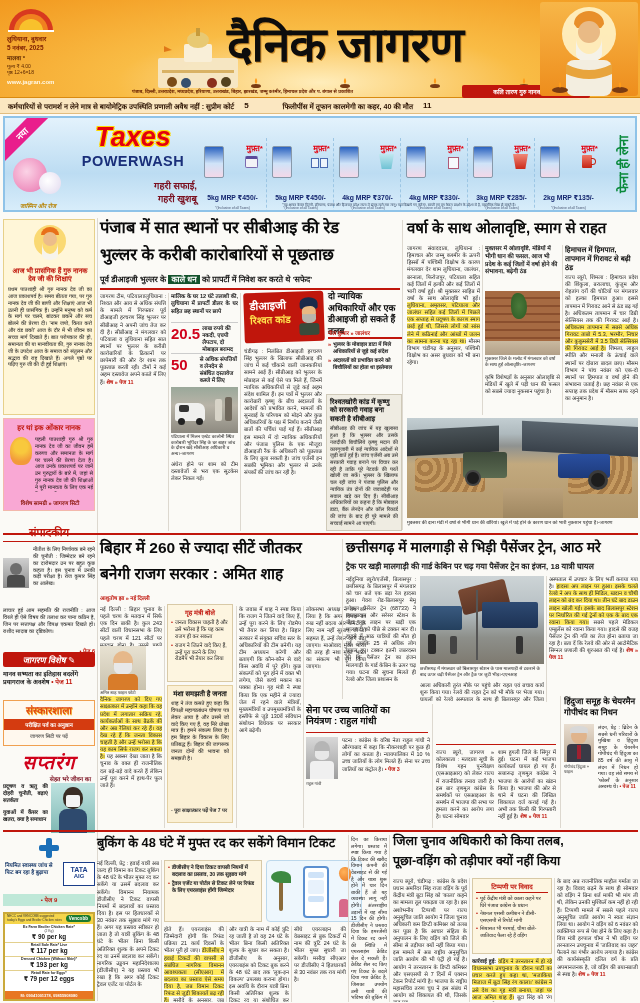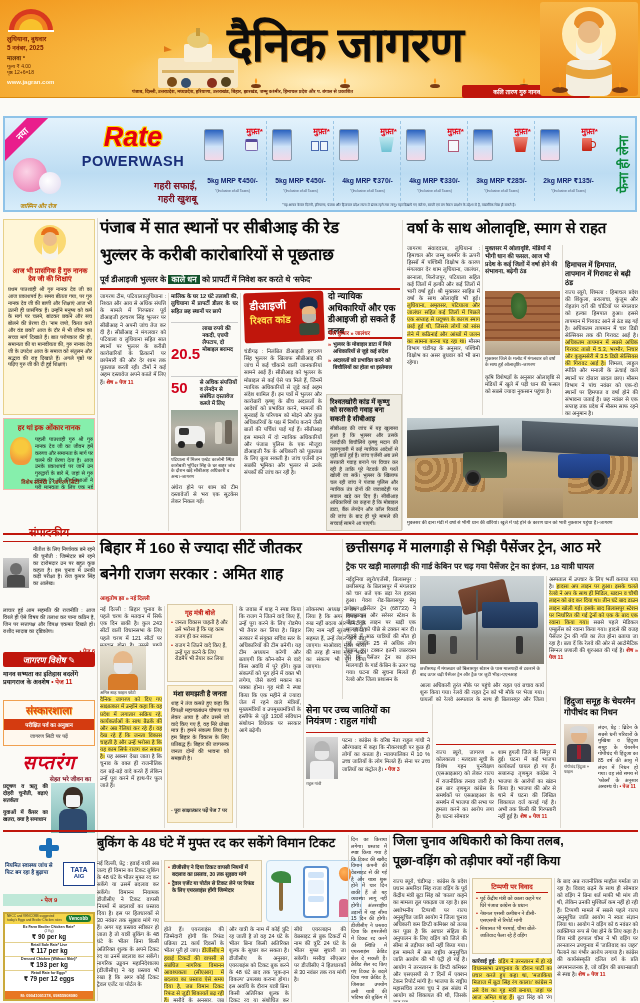--- a/index.html
+++ b/index.html
@@ -84,35 +84,41 @@
         <rect x="26" y="58" width="46" height="36" rx="8" fill="#f3eee0"></rect>
         <path d="M26 62 q23 12 46 0 l0 10 q-23 10 -46 0 Z" fill="#e8a43c"></path>
         <ellipse cx="20" cy="88" rx="8" ry="3" fill="#7a3b12"></ellipse>
           <path d="M20 80 c2 3 1 5 0 6 c-1 -1 -2 -3 0 -6Z" fill="#ff9c1a"></path>
         <ellipse cx="80" cy="88" rx="8" ry="3" fill="#7a3b12"></ellipse>
           <path d="M80 80 c2 3 1 5 0 6 c-1 -1 -2 -3 0 -6Z" fill="#ff9c1a"></path>
       </svg>
     </div>
   </div>
 
+  <div class="abs" style="left:0;top:98px;width:640px;height:16px;background:#fbe7c1;border-bottom:1px solid #e2bd7f;display:flex;align-items:center;">
+    <div style="font-size:7.2px;font-weight:bold;color:#2b1200;margin-left:8px;">कर्मचारियों से परामर्श न लेने मात्र से बायोमेट्रिक उपस्थिति प्रणाली अवैध नहीं : सुप्रीम कोर्ट</div>
+    <div style="font-size:8px;font-weight:bold;color:#2b1200;margin-left:10px;">5</div>
+    <div style="font-size:7.2px;font-weight:bold;color:#2b1200;margin-left:34px;">फिलीपींस में तूफान कालमेगी का कहर, 40 की मौत</div>
+    <div style="font-size:8px;font-weight:bold;color:#2b1200;margin-left:10px;">11</div>
+  </div>
 
   <div class="abs" style="left:3px;top:116px;width:634px;height:96px;border:2px solid #8fc3e8;background:linear-gradient(180deg,#e3f2fc 0%,#bcdcf2 60%,#d8edfa 100%);overflow:hidden;">
     <div class="abs" style="left:-18px;top:8px;width:70px;background:#e91e8c;color:#fff;font-weight:bold;font-size:9px;text-align:center;transform:rotate(-45deg);padding:1px 0;">नया</div>
     <div class="abs" style="left:4px;top:38px;width:56px;height:44px;">
       <div class="abs" style="left:4px;top:2px;width:34px;height:34px;border-radius:50%;background:radial-gradient(circle at 40% 40%, #fbd3e6, #ee8fbe 70%, #d8609c);"></div>
       <div class="abs" style="left:30px;top:16px;width:22px;height:22px;border-radius:50%;background:radial-gradient(circle at 40% 40%, #ffffff, #e8e2f2 75%);"></div>
     </div>
     <div class="abs" style="left:2px;top:84px;width:62px;text-align:center;font-size:5.8px;font-weight:bold;color:#b8860b;font-style:italic;">जास्मिन और रोज</div>
     <div class="abs" style="left:64px;top:4px;width:128px;height:88px;">
-      <div style="font-size:27px;font-weight:bold;font-style:italic;color:#e3000f;text-shadow:1px 1px 0 #ffd900, -1px -1px 0 #ffd900, 1px -1px 0 #ffd900, -1px 1px 0 #ffd900;text-align:center;">Rate</div>
+      <div style="font-size:27px;font-weight:bold;font-style:italic;color:#e3000f;text-shadow:1px 1px 0 #ffd900, -1px -1px 0 #ffd900, 1px -1px 0 #ffd900, -1px 1px 0 #ffd900;text-align:center;">Taxes</div>
       <div style="font-size:14.5px;font-weight:bold;color:#1a2f7a;text-align:center;letter-spacing:0.5px;">POWERWASH</div>
       <div style="font-size:9.5px;font-weight:bold;color:#7a1020;text-align:right;margin-top:10px;">गहरी सफाई,</div>
       <div style="font-size:9.5px;font-weight:bold;color:#7a1020;text-align:right;">गहरी खुशबू</div>
     </div>
-    <div class="abs" style="left:194px;top:3px;width:404px;height:80px;display:flex;">
+    <div class="abs" style="left:194px;top:20px;width:404px;height:80px;display:flex;">
       <div style="width:67px;position:relative;">
         <div class="abs" style="left:5px;top:8px;width:20px;height:32px;background:linear-gradient(180deg,#2a62c0,#cfe3f8 55%,#f3d8e8);border-radius:2px;border:1px solid #89a;"></div>
         <div class="abs" style="right:3px;top:4px;color:#e3000f;font-weight:bold;font-size:8px;">मुफ़्त*</div>
         <div class="abs" style="right:8px;top:18px;width:13px;height:12px;background:#f2f2f6;border:1px solid #7b6bb0;border-top:3px solid #5a4a9a;border-radius:2px;"></div>
         <div class="abs" style="left:0;top:56px;width:67px;text-align:center;font-size:6.8px;font-weight:bold;color:#12246e;">5kg MRP ₹450/-</div>
         <div class="abs" style="left:0;top:68px;width:67px;text-align:center;font-size:3.4px;color:#44506e;">*(Inclusive of all Taxes)</div>
       </div>
       <div class="cell-sep" style="width:67px;position:relative;">
         <div class="abs" style="left:5px;top:8px;width:20px;height:32px;background:linear-gradient(180deg,#2a62c0,#cfe3f8 55%,#f3d8e8);border-radius:2px;border:1px solid #89a;"></div>
         <div class="abs" style="right:3px;top:4px;color:#e3000f;font-weight:bold;font-size:8px;">मुफ़्त*</div>
@@ -161,21 +167,21 @@
     <svg class="abs" style="left:26px;top:3px;" width="40" height="42" viewBox="0 0 40 42">
       <circle cx="20" cy="18" r="16" fill="#f8c93d" opacity="0.65"></circle>
       <path d="M11 12 a9 8 0 0 1 18 0 Z" fill="#e8701a"></path>
       <circle cx="20" cy="16" r="7" fill="#ecbd8a"></circle>
       <path d="M12 20 a8 11 0 0 0 16 0 l0 12 a8 5 0 0 1 -16 0 Z" fill="#f7f4ec"></path>
     </svg>
     <div class="abs" style="left:4px;top:47px;width:84px;text-align:center;font-size:6.8px;font-weight:bold;color:#c0160c;line-height:1.25;">आज भी प्रासंगिक हैं गुरु नानक देव जी की शिक्षाएं</div>
     <div class="abs bt" style="left:4px;top:66px;width:84px;height:126px;font-size:5.2px;">प्रथम पातशाही श्री गुरु नानक देव जी का आज प्रकाशपर्व है। समय बीतता गया, पर गुरु नानक देव जी की बाणी और शिक्षाएं आज भी उतनी ही प्रासंगिक हैं। उन्होंने मनुष्य को कर्म के मार्ग पर चलने, बांटकर छकने और सच बोलने की प्रेरणा दी। 'नाम जपो, किरत करो और वंड छको' आज के दौर में भी जीवन का सच्चा मार्ग दिखाते हैं। बात परोपकार की हो, समानता की या मानवीयता की, गुरु नानक देव जी के उपदेश आज के समाज को संतुलन और सद्भाव की राह दिखाते हैं। अगले पृष्ठों पर पढ़िए गुरु जी की दी हुई शिक्षाएं।</div>
   </div>
 
-  <div class="abs" style="left:3px;top:418px;width:92px;height:72px;background:#86efac;border:1px solid #f3b8ac;overflow:hidden;font-family:Liberation Serif, serif;">
+  <div class="abs" style="left:3px;top:418px;width:92px;height:93px;background:#f9a8d4;border:1px solid #f3b8ac;overflow:hidden;">
     <div style="margin-top:3px;text-align:center;font-size:7.2px;font-weight:bold;color:#c0160c;">हर थां इक ओंकार नानक</div>
     <div class="abs" style="left:6px;top:18px;width:22px;height:28px;background:radial-gradient(circle at 50% 35%, #f8c93d 30%, #f29a3a 70%);border-radius:50% 50% 40% 40%;"></div>
     <div class="abs bt" style="left:31px;top:17px;width:58px;height:56px;font-size:5.2px;">पहली पातशाही गुरु श्री गुरु नानक देव जी का जीवन हमें करुणा और समानता के मार्ग पर चलने की प्रेरणा देता है। आज उनके प्रकाशपर्व पर जानें उन गुरुद्वारों के बारे में, जहां से गुरु नानक देव जी की शिक्षाओं ने पूरी मानवता के लिए एक नई दिशा तय की।</div>
     <div class="abs bt" style="left:6px;top:48px;width:24px;height:26px;font-size:5.2px;"></div>
     <div class="abs" style="left:0;bottom:3px;width:92px;text-align:center;font-size:5.6px;font-weight:bold;color:#8a1408;">विशेष सामग्री » जागरण सिटी</div>
   </div>
 
   <div class="abs" style="left:3px;top:524px;width:92px;height:136px;overflow:hidden;">
     <div style="text-align:center;font-size:11px;font-weight:bold;color:#c0160c;font-family:'Liberation Serif','DejaVu Serif',serif;border-bottom:1px solid #c0160c;padding-bottom:2px;">संपादकीय</div>
     <div style="position:relative;margin-top:4px;">
@@ -261,24 +267,24 @@
 
   <div class="abs bt" style="left:100px;top:293px;width:66px;height:238px;">
     <span>जागरण टीम, पटियाला/लुधियाना : रिश्वत और आय से अधिक संपत्ति के मामले में गिरफ्तार पूर्व डीआइजी हरचरण सिंह भुल्लर पर सीबीआइ ने अपनी जांच तेज कर दी है। सीबीआइ ने मंगलवार को पटियाला व लुधियाना सहित सात स्थानों पर भुल्लर के करीबी कारोबारियों के ठिकानों पर छापेमारी की और देर शाम तक पूछताछ करती रही। टीमों ने कई अहम दस्तावेज अपने कब्जे में लिए हैं।</span>
     <span class="more">शेष » पेज 11</span>
   </div>
   <div class="vr" style="left:168px;top:293px;height:238px;"></div>
 
   <div class="abs" style="left:171px;top:293px;width:67px;height:238px;overflow:hidden;">
     <div class="bt" style="font-weight:bold;font-size:5.6px;height:26px;">मालिक के घर 12 घंटे तलाशी की, लुधियाना में प्रापर्टी डीलर के घर सहित छह स्थानों पर छापे</div>
     <div style="display:flex;gap:2px;margin-top:3px;border-top:1px solid #ccc;padding-top:2px;">
-      <div style="font-size:15px;font-weight:bold;color:#d0021b;margin-top:20px;">20.5</div>
+      <div style="font-size:15px;font-weight:bold;color:#d0021b;">20.5</div>
       <div style="font-size:5.6px;font-weight:bold;color:#222;line-height:1.25;">लाख रुपये की नकदी, एचपी लैपटाप, दो मोबाइल बरामद</div>
     </div>
-    <div style="display:flex;gap:12px;margin-top:14px;border-top:1px solid #ccc;padding-top:2px;">
+    <div style="display:flex;gap:12px;margin-top:0;border-top:1px solid #ccc;padding-top:2px;">
       <div style="font-size:15px;font-weight:bold;color:#d0021b;">50</div>
       <div style="font-size:5.6px;font-weight:bold;color:#222;line-height:1.25;">से अधिक संपत्तियों व लेनदेन से संबंधित दस्तावेज कब्जे में लिए</div>
     </div>
     <div class="photo" style="position:relative;width:67px;height:46px;margin-top:3px;background:linear-gradient(180deg,#9aa89a 0%,#b9b4a8 40%,#8d8a80 100%);">
       <div style="position:absolute;left:4px;top:16px;width:30px;height:18px;background:#f0f0ee;border-radius:4px 7px 2px 2px;"></div>
       <div style="position:absolute;left:8px;top:18px;width:10px;height:7px;background:#333;border-radius:2px;"></div>
       <div style="position:absolute;left:7px;top:31px;width:7px;height:7px;border-radius:50%;background:#222;"></div>
       <div style="position:absolute;left:25px;top:31px;width:7px;height:7px;border-radius:50%;background:#222;"></div>
       <div style="position:absolute;left:44px;top:12px;width:7px;height:22px;background:#d8d4c8;border-radius:2px;"></div>
       <div style="position:absolute;left:54px;top:10px;width:7px;height:24px;background:#6e665a;border-radius:2px;"></div>
@@ -331,21 +337,21 @@
   <div class="abs" style="left:485px;top:245px;width:75px;height:170px;overflow:hidden;">
     <div style="font-size:6px;font-weight:bold;color:#222;line-height:1.3;height:46px;overflow:hidden;">मुक्तसर में ओलावृष्टि, मंडियों में भीगी धान की फसल, आज भी प्रदेश के कई जिलों में वर्षा होने की संभावना, बढ़ेगी ठंड</div>
     <div class="photo" style="position:relative;width:75px;height:64px;background:repeating-linear-gradient(180deg,#a66a42 0 6px,#8a4f2e 6px 8px);">
       <div style="position:absolute;left:26px;top:2px;width:16px;height:26px;background:radial-gradient(ellipse,#4a7a3a,#2e5a24);border-radius:40% 60% 50% 50%;"></div>
       <div style="position:absolute;left:0;bottom:0;width:75px;height:14px;background:linear-gradient(180deg,#c9b9a0,#b3a088);"></div>
     </div>
     <div class="cap" style="height:18px;margin-top:1px;">मुक्तसर जिले के मलोट में मंगलवार को वर्षा के साथ हुई ओलावृष्टि।-जागरण</div>
     <div class="bt" style="height:34px;">कृषि विशेषज्ञों के अनुसार ओलावृष्टि से मंडियों में खुले में पड़ी धान की फसल को सबसे ज्यादा नुकसान पहुंचा है।</div>
   </div>
   <div class="vr" style="left:562px;top:245px;height:170px;"></div>
-  <div class="abs" style="left:565px;top:245px;width:73px;height:170px;overflow:hidden;margin-top:15px;">
+  <div class="abs" style="left:565px;top:245px;width:73px;height:170px;overflow:hidden;">
     <div style="font-size:7.2px;font-weight:bold;color:#111;line-height:1.25;margin-bottom:2px;">हिमाचल में हिमपात, तापमान में गिरावट से बढ़ी ठंड</div>
     <div class="bt" style="height:140px;">
       <span>राज्य ब्यूरो, शिमला : हिमाचल प्रदेश की शिंकुला, बरालाचा, कुंजुम और रोहतांग दर्रों की चोटियों पर मंगलवार को हल्का हिमपात हुआ। इससे तापमान में गिरावट आने से ठंड बढ़ गई है। अधिकतम तापमान में चार डिग्री सेल्सियस तक की गिरावट आई है।</span>
       <span class="hl">अधिकतम तापमान में सबसे अधिक गिरावट ताबो में 5.3, भरमौर, निचार और कुकुमसेरी में 3.5 डिग्री सेल्सियस की गिरावट आई है।</span>
       <span>शिमला, लाहुल स्पीति और मनाली के ऊंचाई वाले स्थानों पर दोबारा बादल छाए। मौसम विभाग ने पांच नवंबर को एक-दो स्थानों पर हिमपात व वर्षा होने की संभावना जताई है। छह नवंबर से एक सप्ताह तक प्रदेश में मौसम साफ रहने का अनुमान है।</span>
     </div>
   </div>
 
   <div class="photo" style="left:407px;top:418px;width:231px;height:100px;background:linear-gradient(180deg,#c3ced2 0%,#aeb9bd 16%,#8f9290 28%,#c2a97e 46%,#b1966a 100%);">
     <div style="position:absolute;left:-4px;top:10px;width:96px;height:26px;background:linear-gradient(180deg,#4a5358,#2f3538);transform:skewY(-3deg);"></div>
@@ -355,21 +361,21 @@
     <div style="position:absolute;left:56px;top:34px;width:44px;height:26px;background:linear-gradient(180deg,#3e4a3a,#5a6a50);border-radius:3px;"></div>
     <div style="position:absolute;left:58px;top:52px;width:16px;height:16px;border-radius:50%;background:#1d1d1d;border:2px solid #444;"></div>
     <div style="position:absolute;right:28px;top:36px;width:52px;height:24px;background:linear-gradient(180deg,#2a4fa0,#1d3a7a);border-radius:3px;"></div>
     <div style="position:absolute;right:30px;top:52px;width:20px;height:20px;border-radius:50%;background:#1d1d1d;border:3px solid #3a3a3a;"></div>
     <div style="position:absolute;left:96px;bottom:0;width:60px;height:30px;background:linear-gradient(180deg,#bba17a,#9f8760);"></div>
   </div>
   <div class="abs cap" style="left:407px;top:520px;width:231px;font-size:4.8px;">मुक्तसर की दाना मंडी में वर्षा से भीगी धान की बोरियां। खुले में पड़े होने के कारण धान को भारी नुकसान पहुंचा है।-जागरण</div>
 
   <div class="redline" style="left:3px;top:533px;width:635px;height:2px;"></div>
 
-  <div class="abs h-black" style="left:100px;top:539px;width:246px;font-size:15.5px;">बिहार में 160 से ज्यादा सीटें जीतकर</div>
+  <div class="abs h-black" style="left:100px;top:539px;width:246px;font-size:15.5px;">बिहार में 260 से ज्यादा सीटें जीतकर</div>
   <div class="abs h-black" style="left:100px;top:565px;width:246px;font-size:15.5px;">बनेगी राजग सरकार : अमित शाह</div>
   <div class="abs byline" style="left:100px;top:594px;width:120px;">आशुतोष झा » नई दिल्ली</div>
 
   <div class="abs" style="left:100px;top:606px;width:62px;height:222px;overflow:hidden;">
     <div class="bt" style="height:40px;">नई दिल्ली : बिहार चुनाव के पहले चरण के मतदान में सिर्फ एक दिन बाकी है। कुल 243 सीटों वाली विधानसभा के लिए पहले चरण में 121 सीटों पर मतदान होना है। उससे पहले केंद्रीय गृह मंत्री व राजग के प्रमुख रणनीतिकार अमित शाह ने 160 से ज्यादा सीटें जीतकर राजग सरकार बनने का दावा किया है।</div>
     <div class="photo" style="position:relative;width:46px;height:44px;background:linear-gradient(180deg,#e8e2d2,#c9c2ae);">
       <div style="position:absolute;left:13px;top:5px;width:20px;height:20px;border-radius:50%;background:#e6b88a;"></div>
       <div style="position:absolute;left:14px;top:17px;width:18px;height:12px;border-radius:0 0 50% 50%;background:#e8e8e8;"></div>
       <div style="position:absolute;left:8px;top:28px;width:30px;height:16px;border-radius:5px 5px 0 0;background:#d87c2a;"></div>
     </div>

